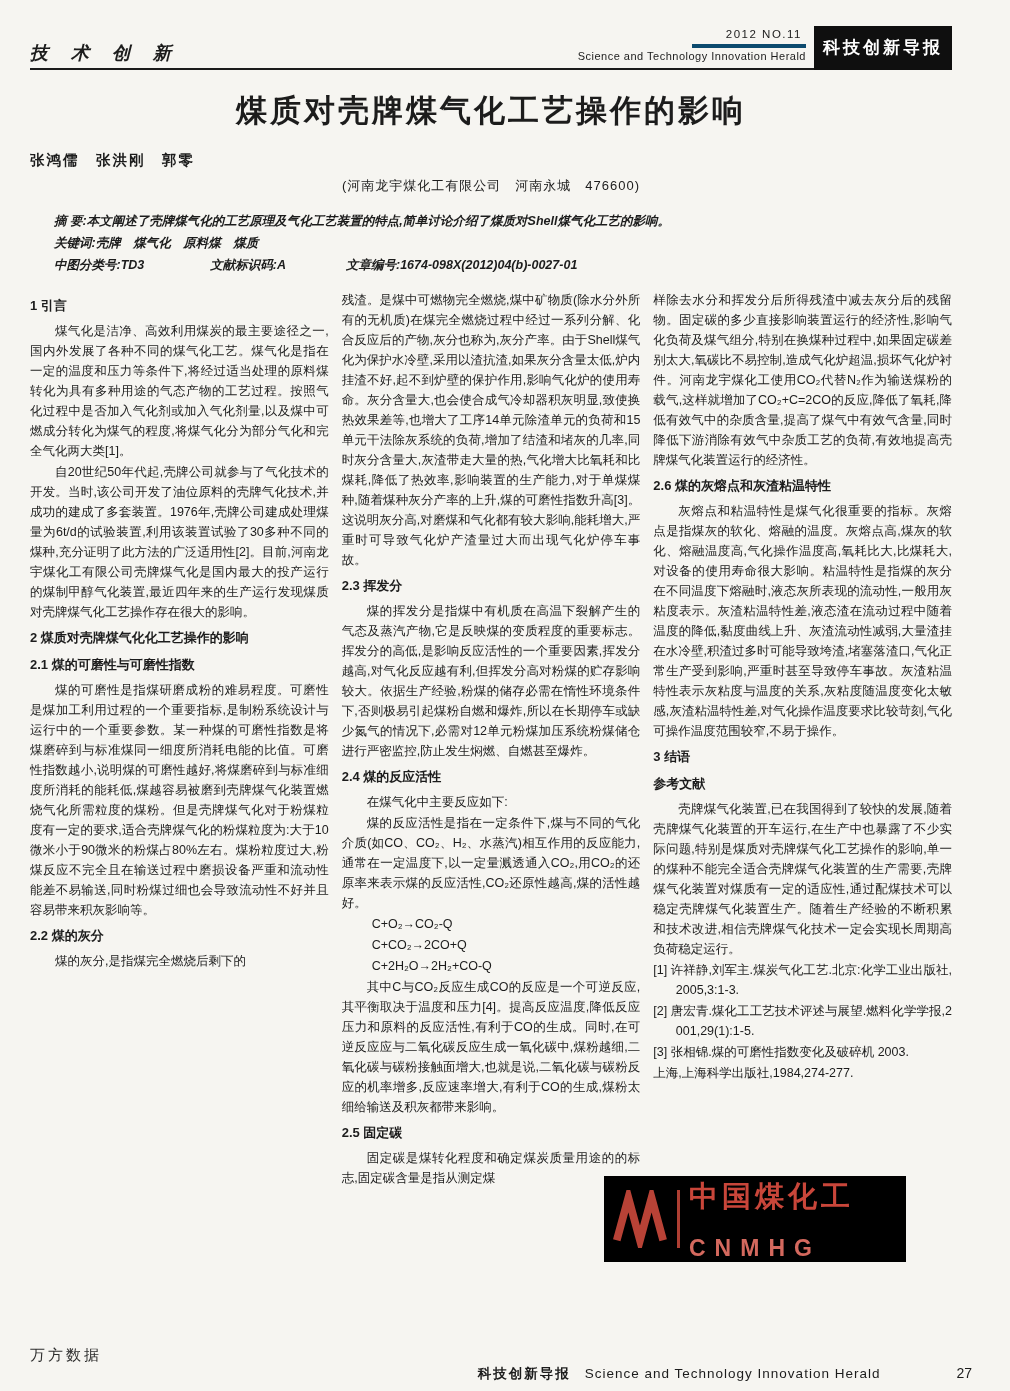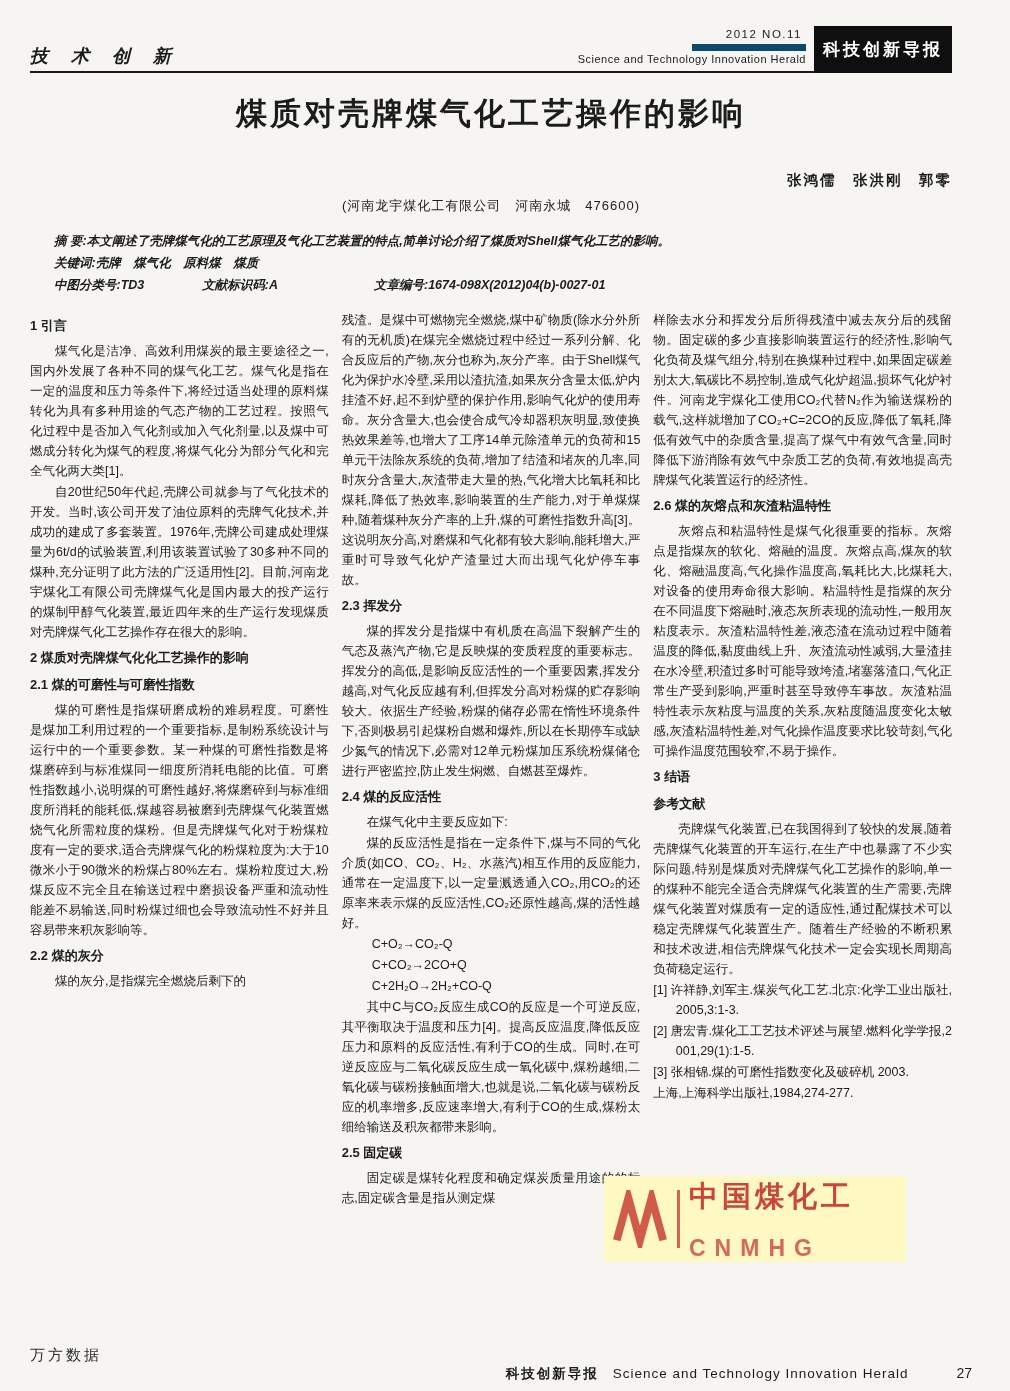--- a/index.html
+++ b/index.html
@@ -12,60 +12,60 @@
     overflow:hidden;
   }
   .page { position:absolute; inset:0; padding:26px 58px 0 30px; }
 
   
   .hdr { display:flex; align-items:stretch; }
   .hdr-main { flex:1; display:flex; align-items:flex-end; border-bottom:2px solid #1b1b1b; padding-bottom:3px; }
   .hdr-section { font-size:18px; font-weight:bold; font-style:italic; letter-spacing:9px; white-space:nowrap; }
   .hdr-spacer { flex:1; }
   .hdr-issue-block { text-align:right; font-size:11px; line-height:1.5; padding-right:8px; white-space:nowrap; }
-  .hdr-issue-block .issue { display:inline-block; border-bottom:7px solid #0c4a6e; padding:0 4px 1px 34px; font-size:11.5px; letter-spacing:1.5px; }
+  .hdr-issue-block .issue { display:inline-block; border-bottom:4px solid #0c4a6e; padding:0 4px 1px 34px; font-size:11.5px; letter-spacing:1.5px; }
   .hdr-issue-block .jen { letter-spacing:.5px; }
   .hdr-badge { background:#0f0f0f; color:#ffffff; font-size:17px; font-weight:bold; letter-spacing:3px; padding:0 9px; display:flex; align-items:center; }
 
   
   .title { text-align:center; font-size:31px; font-weight:bold; letter-spacing:3px; margin-top:20px; }
-  .authors { text-align:right; font-size:14.5px; font-weight:bold; letter-spacing:2px; margin-top:36px; }
+  .authors { text-align:left; font-size:14.5px; font-weight:bold; letter-spacing:2px; margin-top:19px; }
   .affil { text-align:center; font-size:13px; letter-spacing:1px; margin-top:7px; }
 
   
   .meta { margin:16px 8px 0 24px; font-size:12.5px; font-weight:bold; font-style:italic; line-height:1.75; }
-  .meta-row3 { display:flex; }
+  .meta-row3 { display:flex;gap:8px; }
   .meta-row3 .m2 { margin-left:58px; }
-  .meta-row3 .m3 { margin-left:96px; }
+  .meta-row3 .m3 { margin-left:52px; }
 
   
   .cols { display:flex; gap:13px; margin-top:14px; }
   .col { flex:1; min-width:0; font-size:12.5px; line-height:1.6; text-align:justify; word-break:break-all; }
   .blk { margin-bottom:1px; }
   .blk.h { font-weight:bold; text-align:left; margin:6px 0 4px; font-size:13px; word-break:keep-all; }
   .blk.p { text-indent:2em; }
   .blk.pc { text-indent:0; }
   .blk.f { padding-left:2.4em; text-align:left; }
   .blk.ref { padding-left:1.8em; text-indent:-1.8em; }
 
   
-  .watermark { position:absolute; left:604px; top:1176px; width:302px; height:86px; background:#fef9c3; display:flex; align-items:center; gap:9px; padding:4px 6px; }
+  .watermark { position:absolute; left:604px; top:1176px; width:302px; height:86px; background:#000000; display:flex; align-items:center; gap:9px; padding:4px 6px; }
   .wm-logo { width:58px; height:58px; flex:0 0 auto; opacity:.9; }
   .wm-logo path { stroke:#cc4a3c; stroke-width:8; fill:none; }
   .wm-div { width:3px; height:58px; background:#cc4a3c; opacity:.85; flex:0 0 auto; }
   .wm-cn { font-size:29px; font-weight:bold; color:#c9463a; letter-spacing:4px; white-space:nowrap; }
   .wm-en { font-size:23px; font-weight:bold; color:#d4695e; letter-spacing:9px; margin-top:18px; white-space:nowrap; }
 
   
   .footer { position:absolute; left:30px; right:38px; top:1346px; display:flex; align-items:baseline; font-size:13.5px;flex-direction:column; }
   .f-wanfang { font-size:15px; color:#2e2e2e; letter-spacing:3px; }
   .f-group { margin-left:auto; display:flex; gap:14px; align-items:baseline; }
   .f-cn { font-weight:bold; letter-spacing:2px; }
   .f-en { letter-spacing:1px; }
-  .f-page { margin-left:34px; font-size:14px; }
+  .f-page { margin-left:62px; font-size:14px; }
 </style>
 </head>
 <body>
 
 <div class="page">
 
   <header class="hdr">
     <div class="hdr-main">
       <span class="hdr-section">技 术 创 新</span>
       <span class="hdr-spacer"></span>

